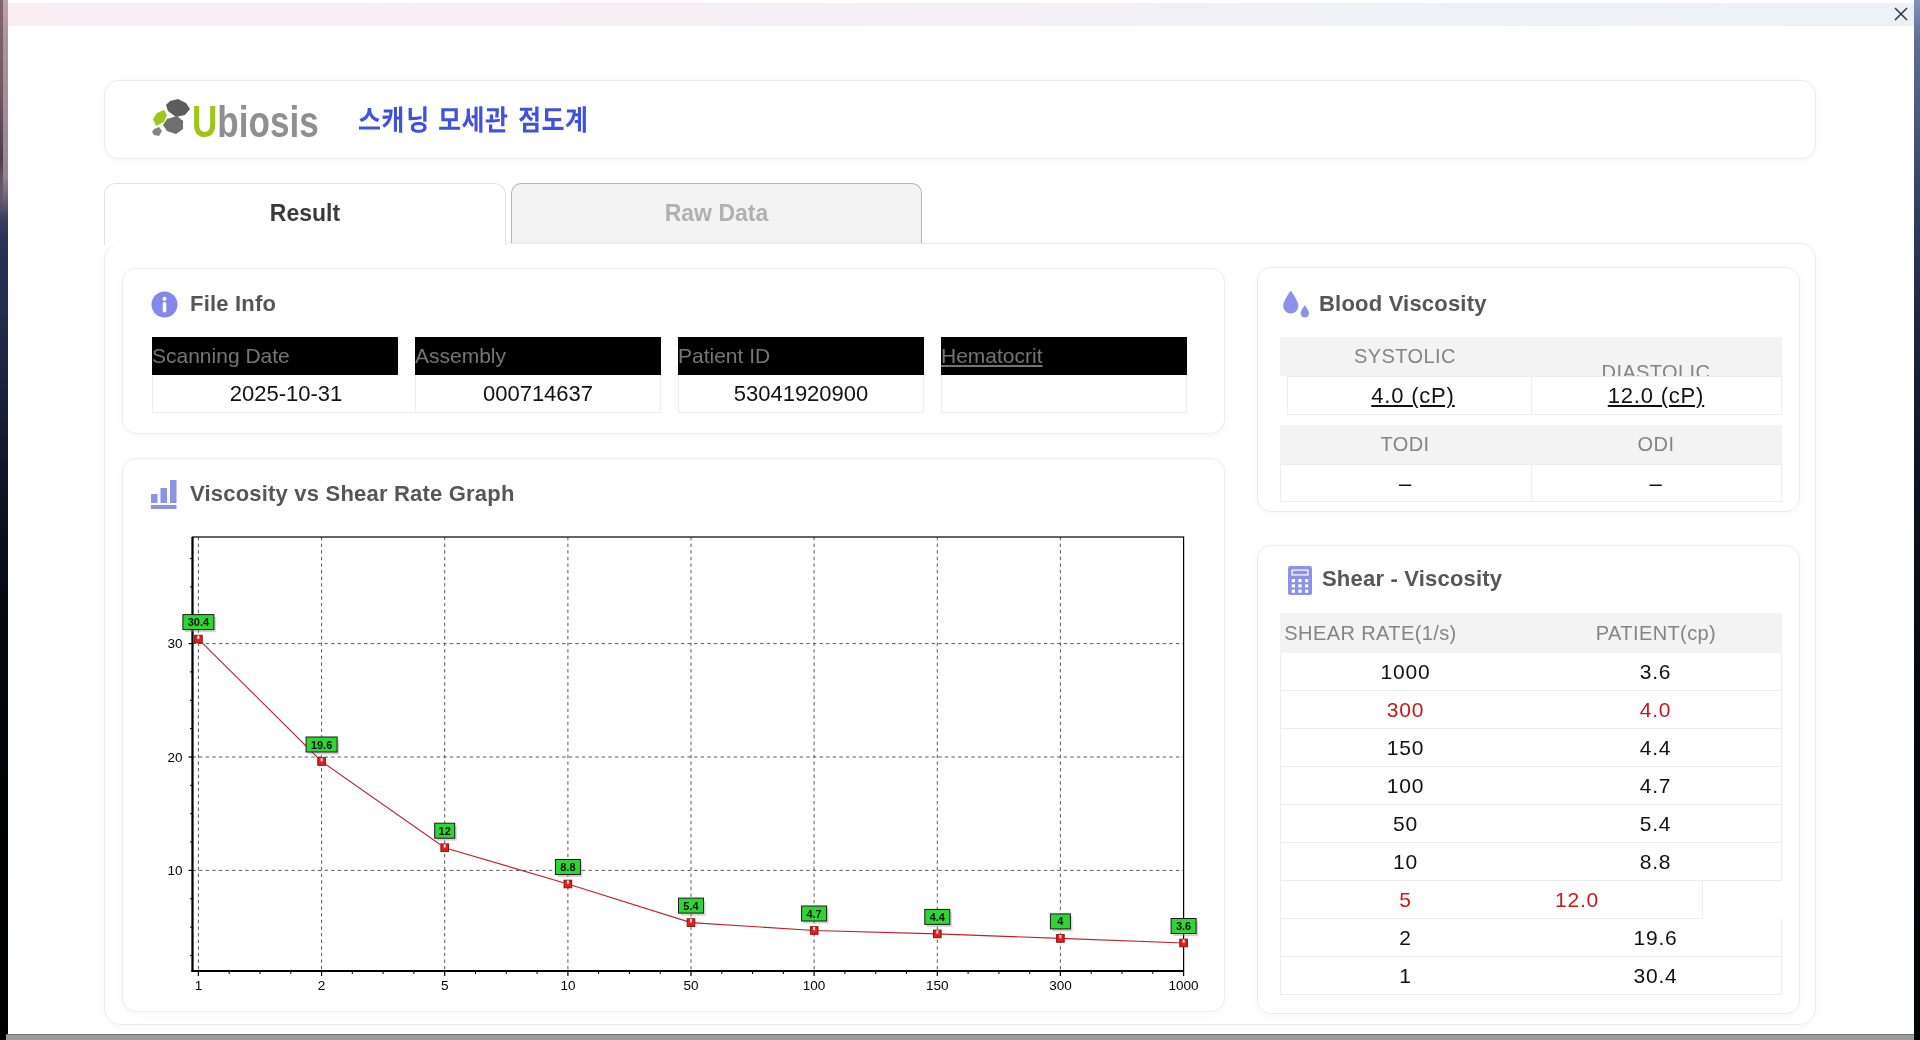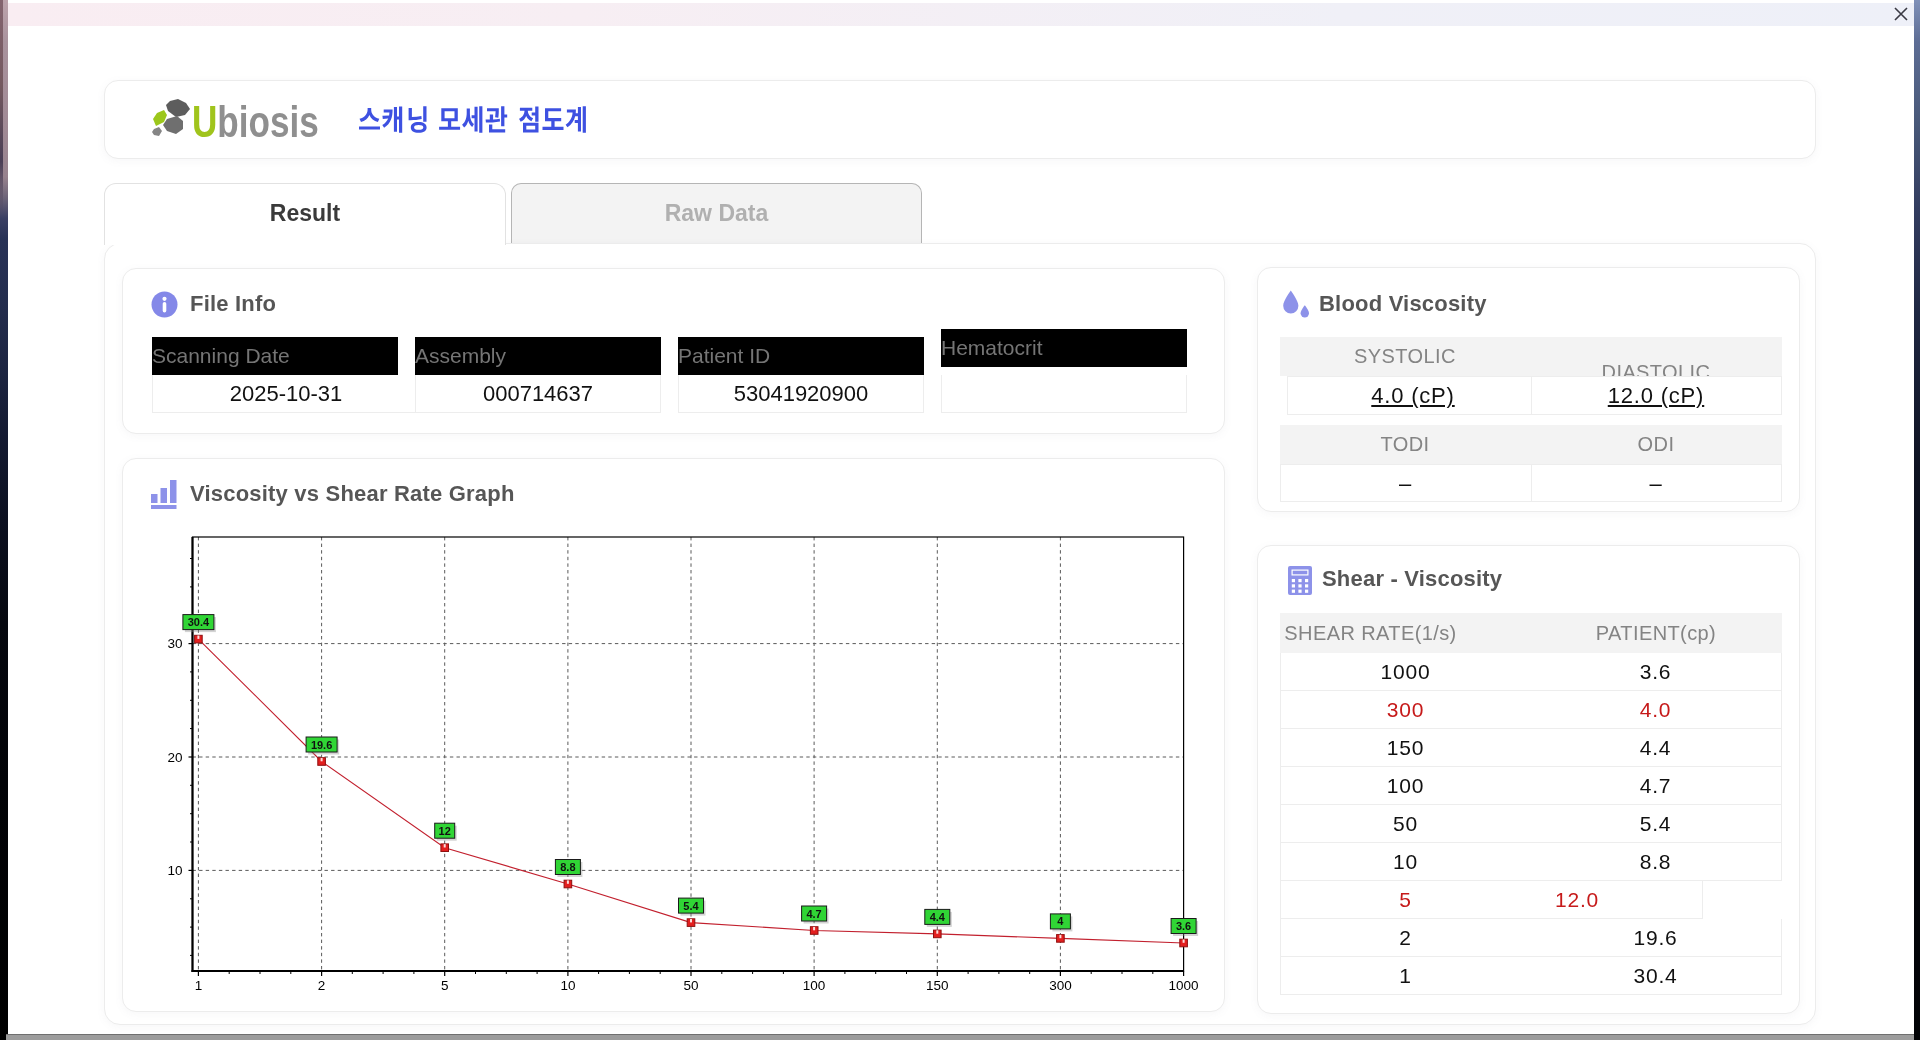--- a/index.html
+++ b/index.html
@@ -48,21 +48,21 @@
     <circle cx="13.5" cy="7.8" r="2.1" fill="#fff"></circle>
     <rect x="11.7" y="11" width="3.6" height="10.5" rx="1.8" fill="#fff"></rect>
   </svg>
 <div class="ctitle" style="left:190px;top:291px;">File Info</div>
 <div class="abs fih" style="left:152px;top:337px;width:246px;height:38px;">Scanning Date</div>
 <div class="abs fiv" style="left:152px;top:375px;width:268px;height:38px;">2025-10-31</div>
 <div class="abs fih" style="left:415px;top:337px;width:246px;height:38px;">Assembly</div>
 <div class="abs fiv" style="left:415px;top:375px;width:246px;height:38px;">000714637</div>
 <div class="abs fih" style="left:678px;top:337px;width:246px;height:38px;">Patient ID</div>
 <div class="abs fiv" style="left:678px;top:375px;width:246px;height:38px;">53041920900</div>
-<div class="abs fih" style="left:941px;top:329px;width:246px;height:38px;">Hematocrit</div>
+<div class="abs fih" style="left:941px;top:337px;width:246px;height:38px;text-decoration:underline;">Hematocrit</div>
 <div class="abs fiv" style="left:941px;top:375px;width:246px;height:38px;"></div>
 
 <div class="card" style="left:122px;top:458px;width:1103px;height:554px;"></div>
 <svg class="abs" style="left:150px;top:478px" width="32" height="32" viewBox="0 0 32 32">
 <rect x="1" y="16" width="6.5" height="9" fill="#8d92e9"></rect>
     <rect x="10.5" y="10" width="6.5" height="15" fill="#8d92e9"></rect>
     <rect x="20" y="2" width="6.5" height="23" fill="#8d92e9"></rect>
     <rect x="1" y="27" width="25.5" height="4" fill="#8d92e9"></rect>
 </svg>
 <div class="ctitle" style="left:190px;top:481px;">Viscosity vs Shear Rate Graph</div>

